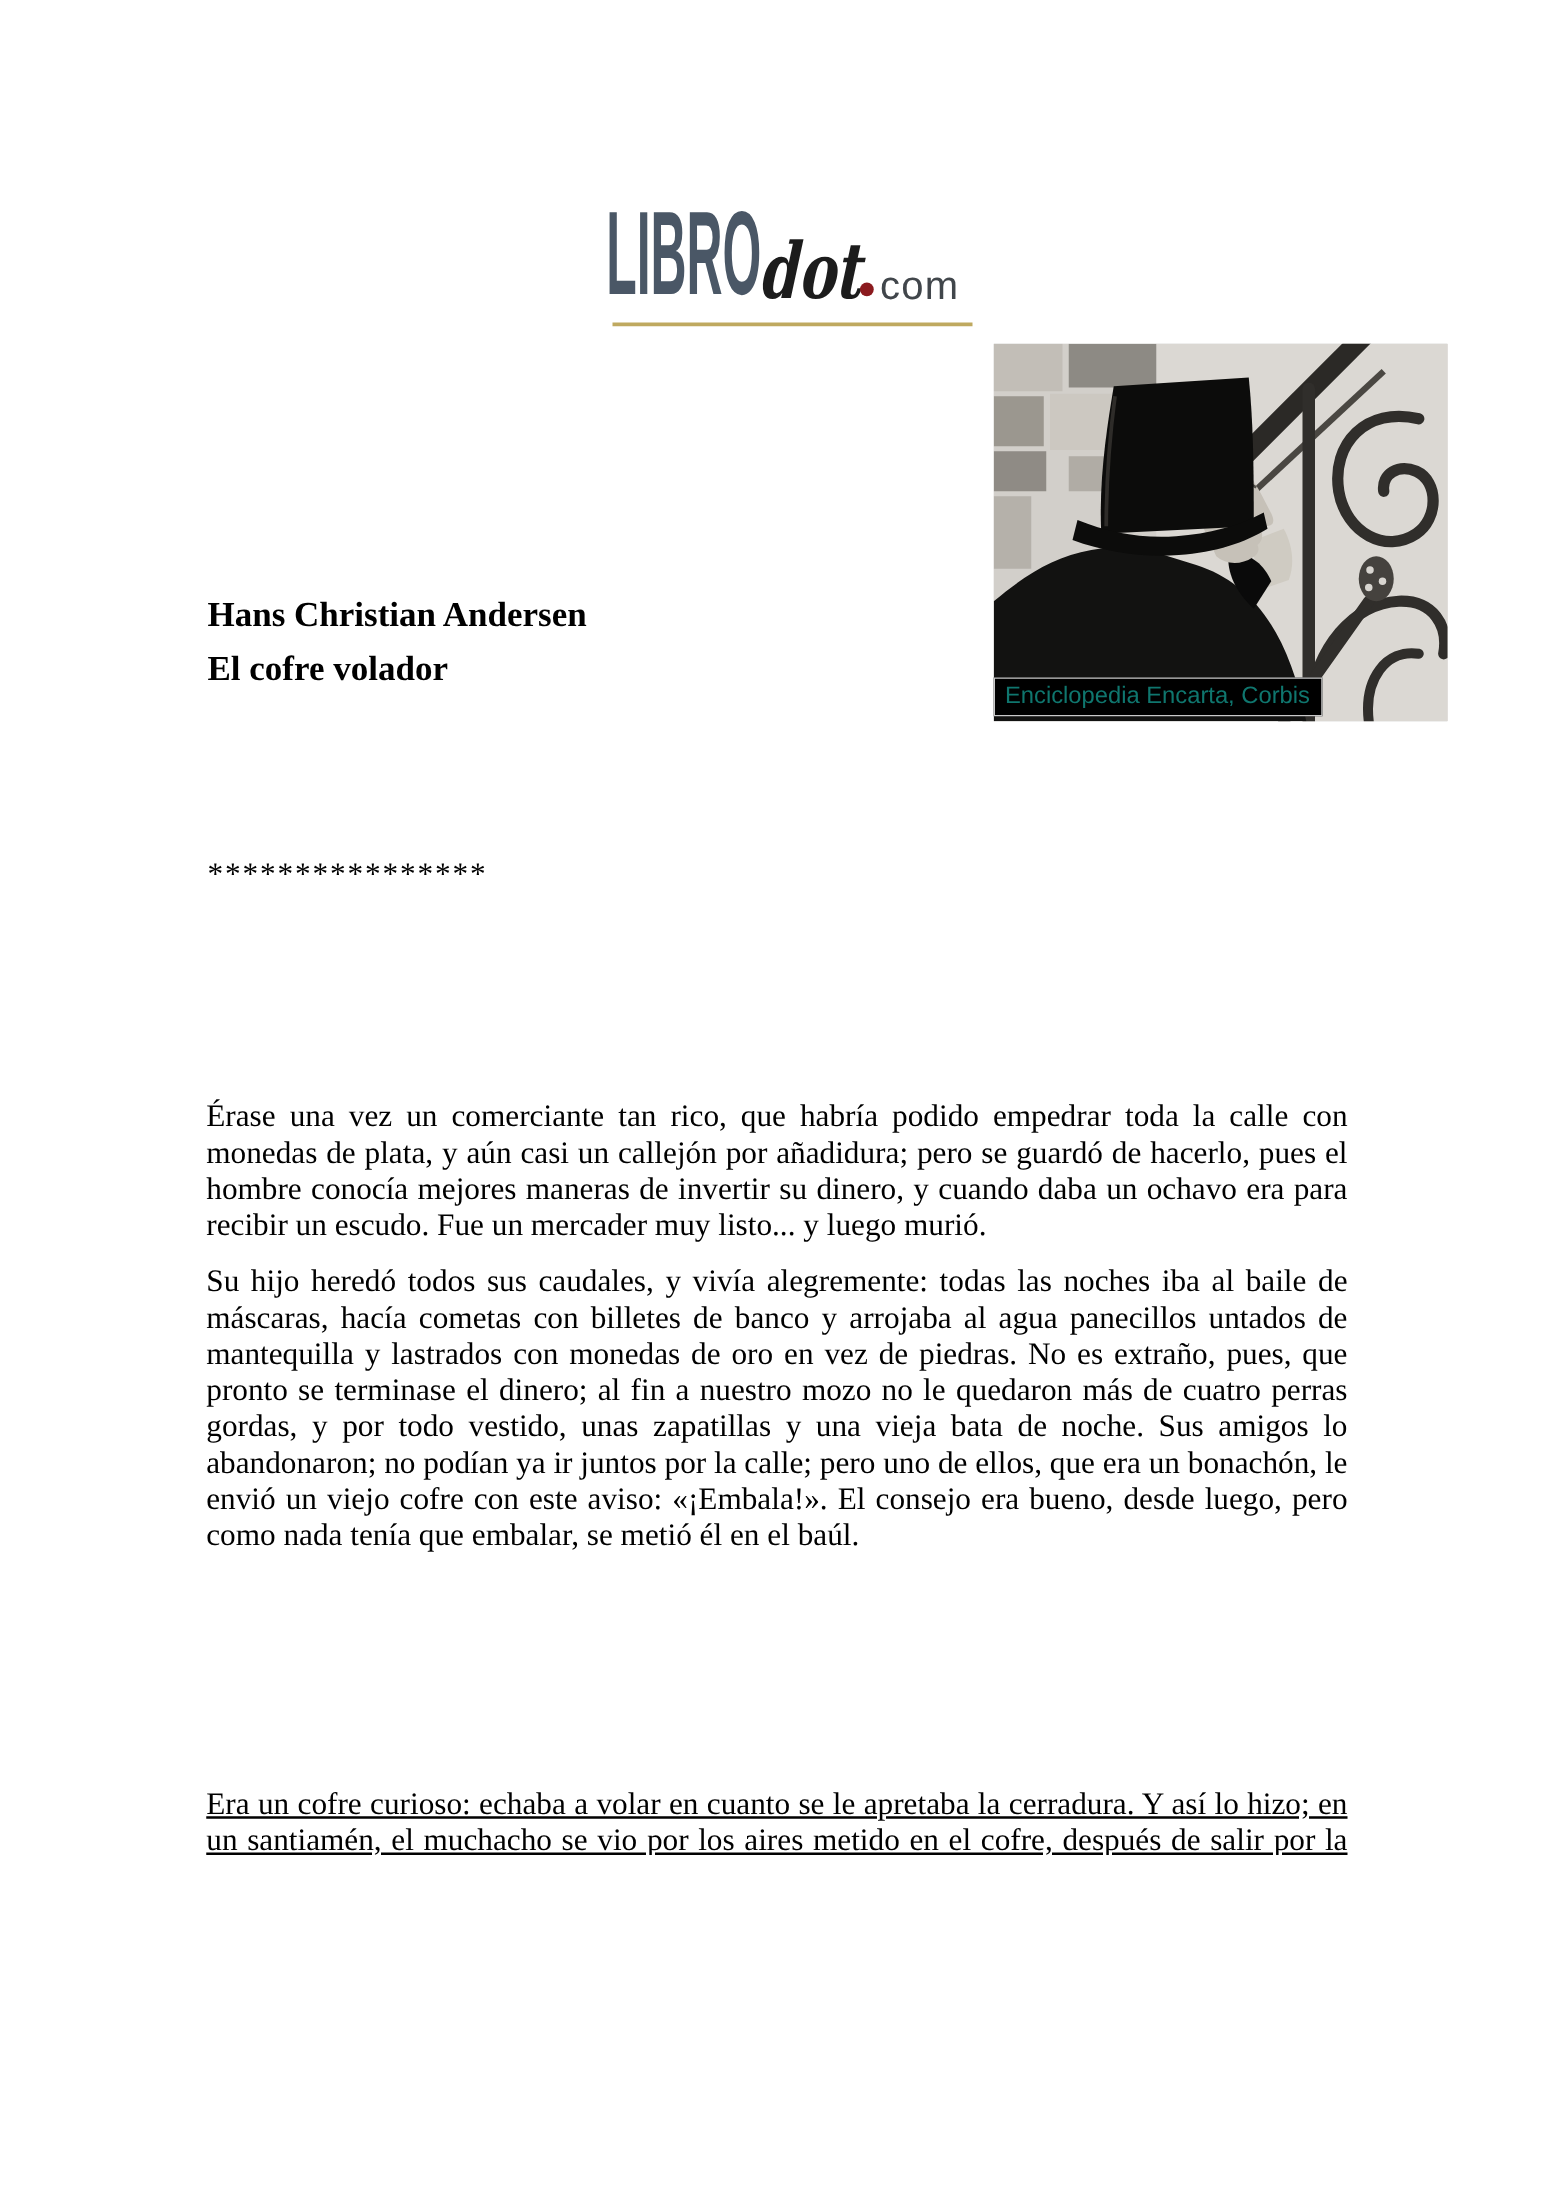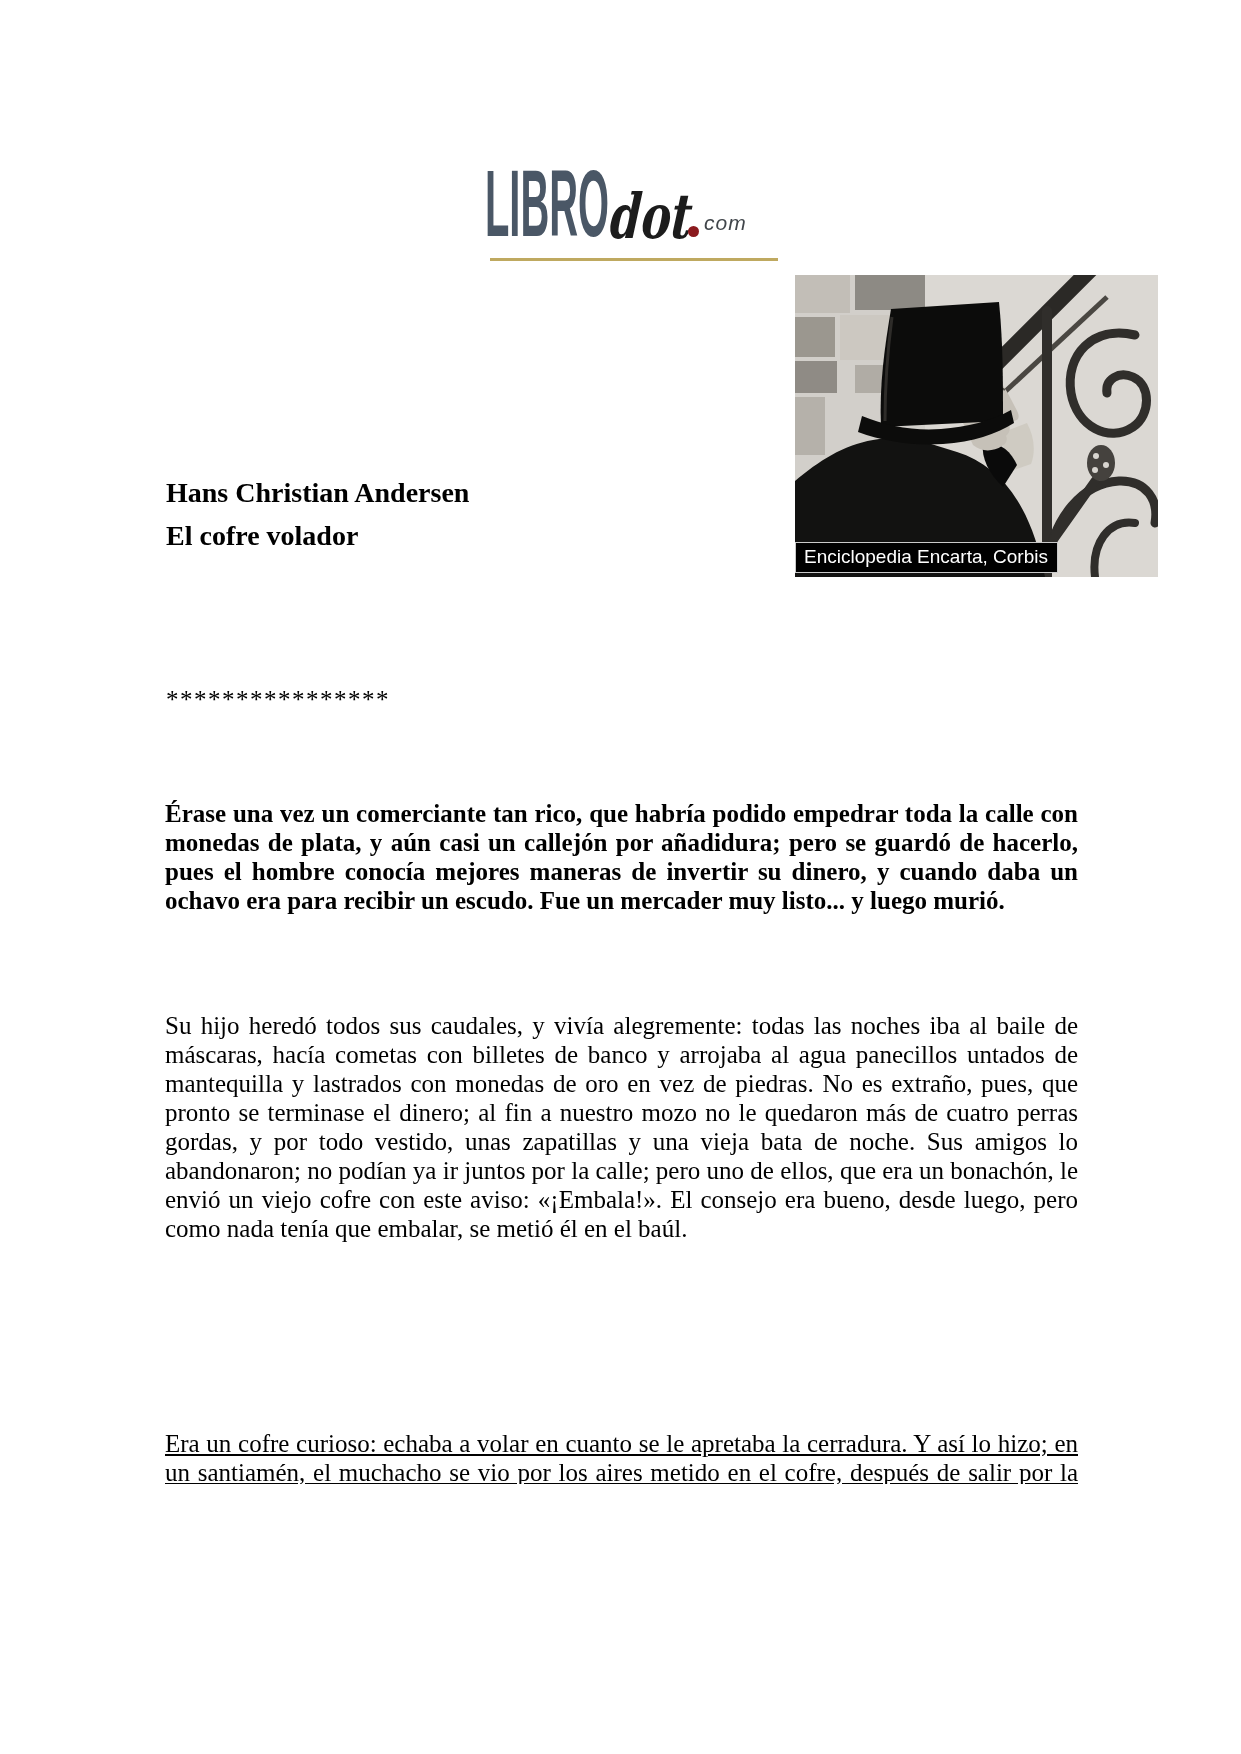--- a/index.html
+++ b/index.html
@@ -23,56 +23,56 @@
     font-size:62px; line-height:1; color:#1c1c1c;
     transform:scaleX(0.72) skewX(-6deg); transform-origin:left top;
     white-space:nowrap;
   }
   .logo-reddot {
     position:absolute; left:688px; top:226px; width:11px; height:11px;
     border-radius:50%; background:#8b1a1e;
   }
   .logo-com {
     position:absolute; left:704px; top:212px;
-    font-family:"Liberation Sans", sans-serif; font-size:21px; line-height:1;
-    color:#41464b; letter-spacing:1px;font-style:italic;
+    font-family:"Liberation Sans", sans-serif; font-size:32px; line-height:1;
+    color:#41464b; letter-spacing:1px;
   }
   .logo-rule {
     position:absolute; left:490px; top:258px; width:288px; height:3px;
     background:#bfa960;
   }
 
   
   .photo {
     position:absolute; left:795px; top:275px; width:363px; height:302px;
     background:#d2cfca;
   }
   .photo svg { display:block; }
   .photo-caption {
     position:absolute; left:0px; bottom:4px;
-    background:#000; color:#ffffff;
+    background:#000; color:#0f766e;
     font-family:"Liberation Sans", sans-serif; font-size:19px; line-height:22px;
     padding:3px 9px 4px 8px;
     border:1px solid #c9c9c9;
     white-space:nowrap;
   }
 
   
   .heading {
     position:absolute; left:166px;
     font-size:28px; font-weight:bold; line-height:30px; white-space:nowrap;
   }
   .author  { top:478px;text-align:center; }
   .title   { top:521px; }
   .stars   { position:absolute; left:166px; top:686px; font-size:25px; letter-spacing:1.5px; }
   .para {
     position:absolute; left:165px; width:913px;
     font-size:25px; line-height:29px; text-align:justify;
   }
-  .p1 { top:774px;font-weight:bold; }
+  .p1 { top:854px; }
   .p2 { top:986px; }
   .p3 { top:1404px;text-decoration:underline; }
   .page-number {
     position:absolute; left:0; top:1650px; width:100%;
     text-align:center; font-size:24px;
   }
 </style>
 </head>
 <body>
 

